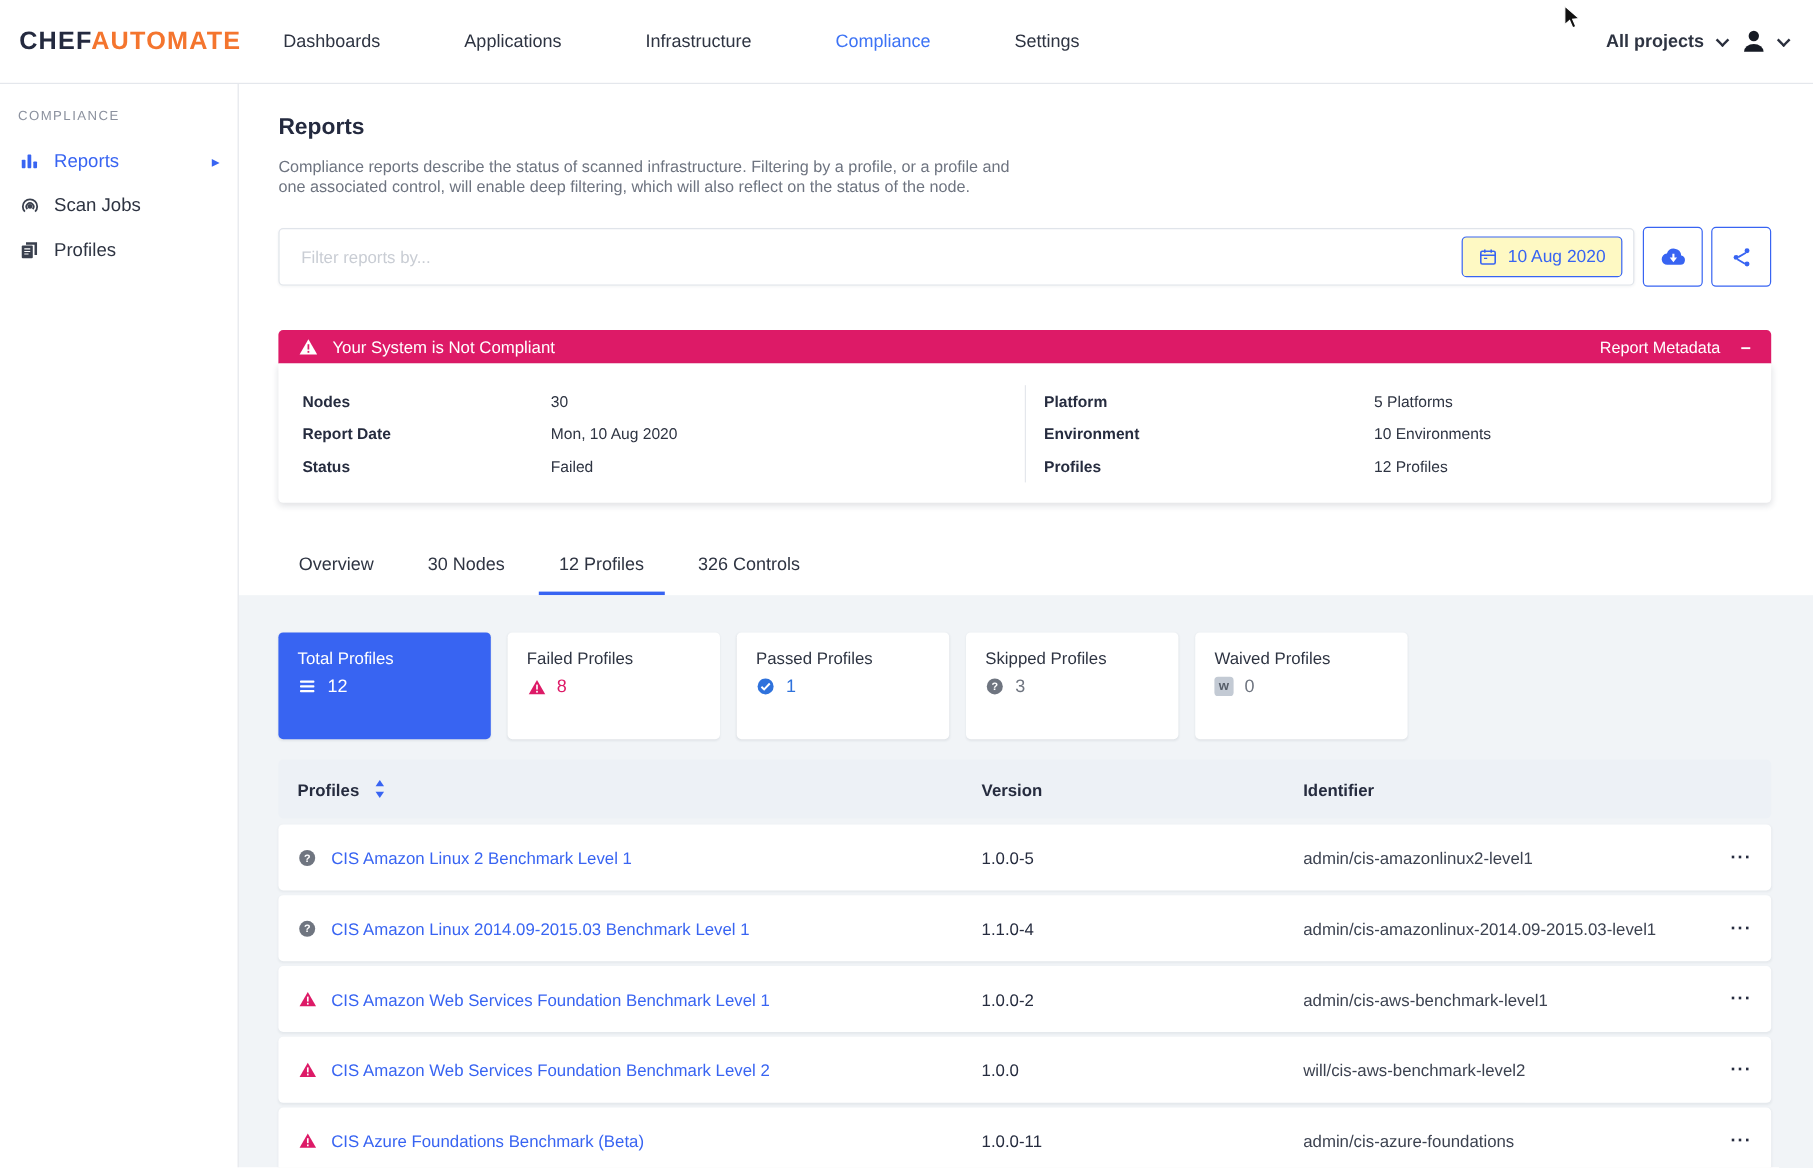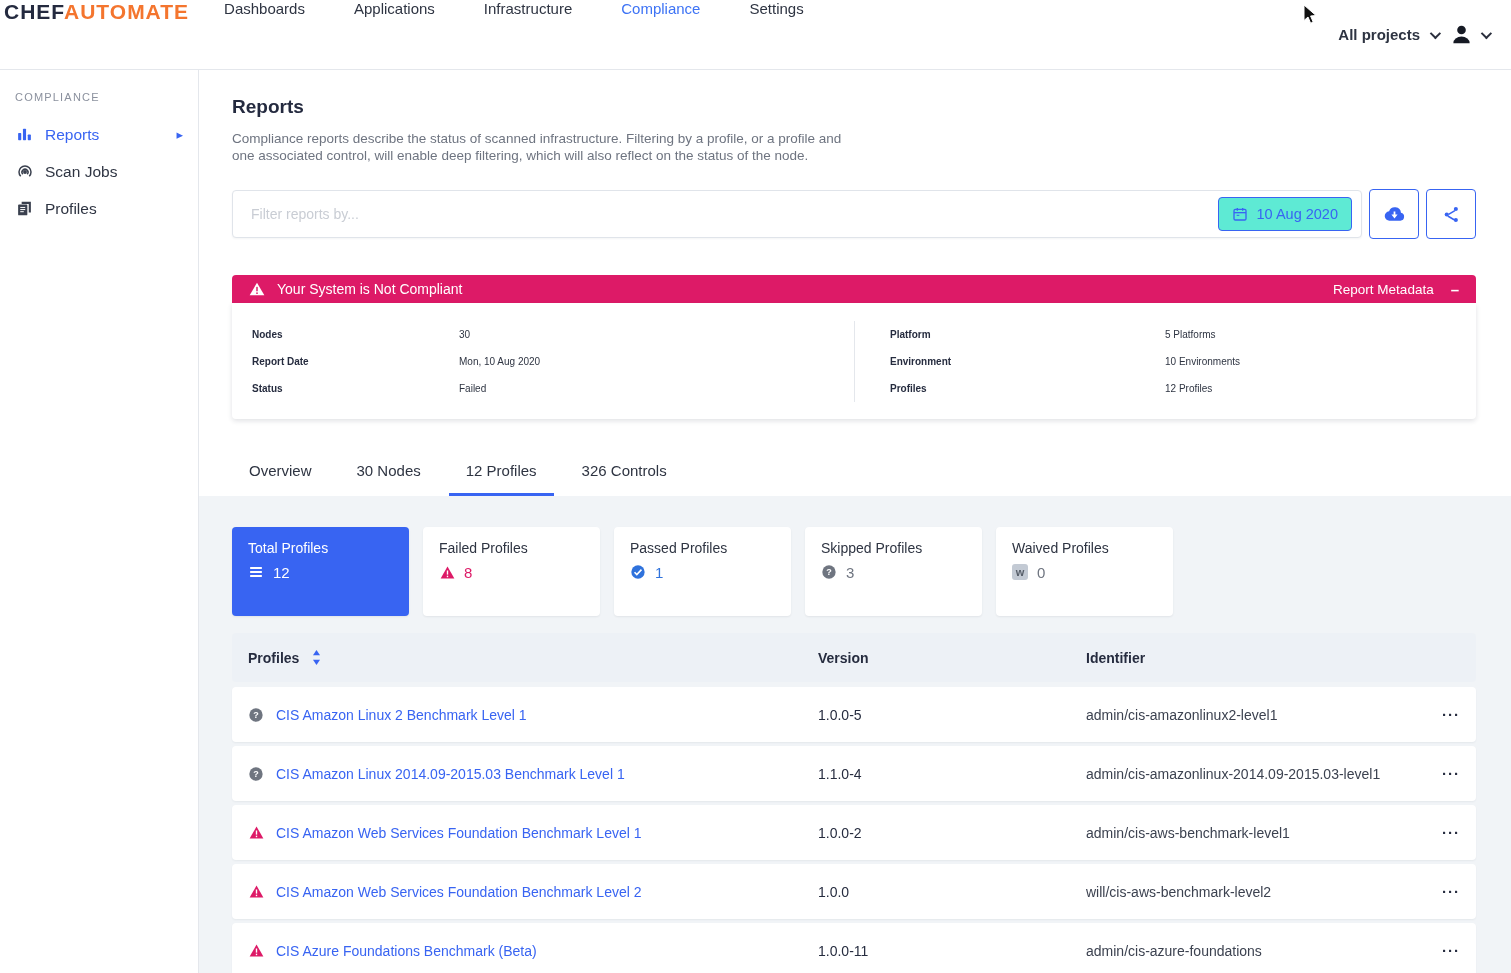--- a/index.html
+++ b/index.html
@@ -13,26 +13,26 @@
     --pagegray:#f1f4f7;
   }
   *{box-sizing:border-box}
   html,body{margin:0;padding:0}
   body{
     width:1511px;height:973px;overflow:hidden;position:relative;
     background:#fff;color:var(--dark);
     font-family:"Liberation Sans","DejaVu Sans",sans-serif;
   }
   
-  .topnav{height:70px;display:flex;padding:0 22px 0 4px;
+  .topnav{height:70px;display:flex;align-items:center;padding:0 22px 0 16px;
     background:#fff;border-bottom:1px solid var(--border);position:relative;z-index:3}
   .logo{font-size:21px;font-weight:700;letter-spacing:1px;cursor:pointer;white-space:nowrap}
   .logo .chef{color:#242a3f}
   .logo .automate{color:#f4752e}
-  .main-nav{display:flex;margin-left:35px;gap:49px}
+  .main-nav{display:flex;margin-left:35px;gap:70px}
   .nav-item{font-size:15px;color:var(--dark);cursor:pointer;white-space:nowrap}
   .nav-item.active{color:#3d73f5}
   .topnav-right{margin-left:auto;display:flex;align-items:center;gap:12px}
   .projects-btn{display:flex;align-items:center;gap:10px;font-size:15px;font-weight:700;cursor:pointer}
   .chev{width:8px;height:8px;border-right:2px solid #2a2f3d;border-bottom:2px solid #2a2f3d;
     transform:rotate(45deg) translateY(-2px);display:inline-block}
   .user-btn{display:flex;align-items:center;gap:8px;cursor:pointer;color:#161a24}
   
   .layout{display:flex;height:903px}
   .sidebar{width:199px;flex-shrink:0;border-right:1px solid var(--border);background:#fff;padding-top:21px}
@@ -47,39 +47,39 @@
   .content-top{padding:26px 35px 0 33px;background:#fff}
   .page-title{font-size:19px;font-weight:700;margin:0 0 13px;color:#242a3f}
   .page-desc{font-size:13.5px;color:var(--muted);line-height:16.5px;max-width:622px;margin:0 0 25px}
   
   .filter-row{display:flex;align-items:center;margin-bottom:36px}
   .filter-box{flex:1;height:48px;border:1px solid #e0e4ea;border-radius:4px;background:#fff;
     display:flex;align-items:center;padding:0 9px 0 0;box-shadow:0 1px 2px rgba(40,50,70,.05)}
   .filter-input{flex:1;border:0;outline:0;background:transparent;font-size:14px;padding:0 18px;
     color:var(--dark);font-family:inherit}
   .filter-input::placeholder{color:#c9cdd4}
-  .date-btn{height:34px;border:1px solid var(--blue);color:var(--blue);background:#5eead4;border-radius:4px;
+  .date-btn{height:34px;border:1px solid var(--blue);color:var(--blue);background:#fef9c3;border-radius:4px;
     display:flex;align-items:center;gap:9px;padding:0 13px;font-size:14.5px;cursor:pointer;font-family:inherit;white-space:nowrap}
   .icon-btn{width:50px;height:50px;border:1px solid var(--blue);border-radius:4px;background:#fff;color:var(--blue);
     display:flex;align-items:center;justify-content:center;cursor:pointer;margin-left:7px}
   
   .banner{height:28px;background:var(--pink);border-radius:4px 4px 0 0;display:flex;align-items:center;
     padding:0 17px;color:#fff}
   .banner-text{font-size:14px;margin-left:12px}
   .banner-right{margin-left:auto;display:flex;align-items:center;gap:17px;font-size:13.5px;cursor:pointer}
   .banner-minus{font-weight:700;font-size:15px}
   .warn-svg .tri{fill:var(--pink)}
   .warn-svg .mark{fill:#fff}
   .banner .warn-svg .tri{fill:#fff}
   .banner .warn-svg .mark{fill:var(--pink)}
   .meta-panel{background:#fff;display:flex;padding:18px 0 17px;border-radius:0 0 4px 4px;
     box-shadow:0 2px 5px rgba(40,50,70,.14);margin-bottom:43px}
   .meta-col{width:50%;padding-left:20px}
-  .meta-col.right{border-left:1px solid var(--border);padding-left:35px}
-  .meta-row{display:flex;font-size:10px;line-height:27px}
+  .meta-col.right{border-left:1px solid var(--border);padding-left:15px}
+  .meta-row{display:flex;font-size:13px;line-height:27px}
   .meta-label{font-weight:700;width:207px;color:#262c3f}
   .meta-col.right .meta-label{width:275px}
   
   .tabs{display:flex;padding-left:0}
   .tab{background:none;border:none;border-bottom:3px solid transparent;font-family:inherit;
     font-size:15px;color:var(--dark);padding:0 17px 14px;margin-right:11px;cursor:pointer}
   .tab.active{border-bottom-color:var(--blue)}
   
   .gray-section{background:var(--pagegray);flex:1;padding:31px 35px 0 33px}
   .cards{display:flex;gap:14px;margin-bottom:17px}

